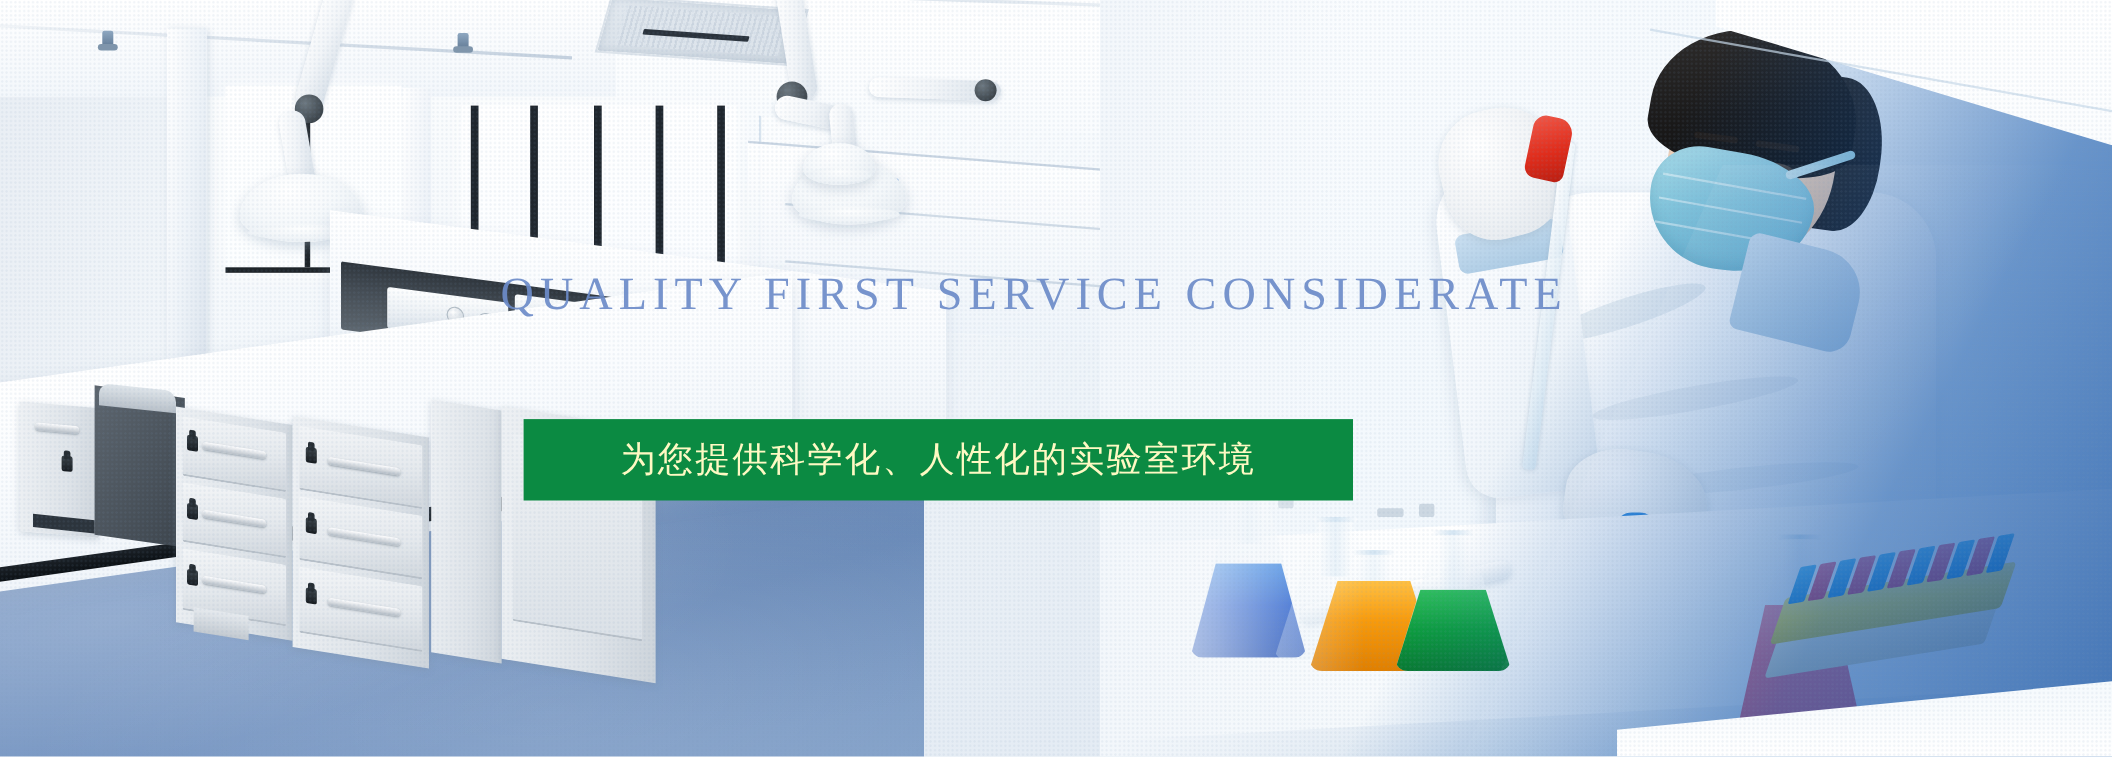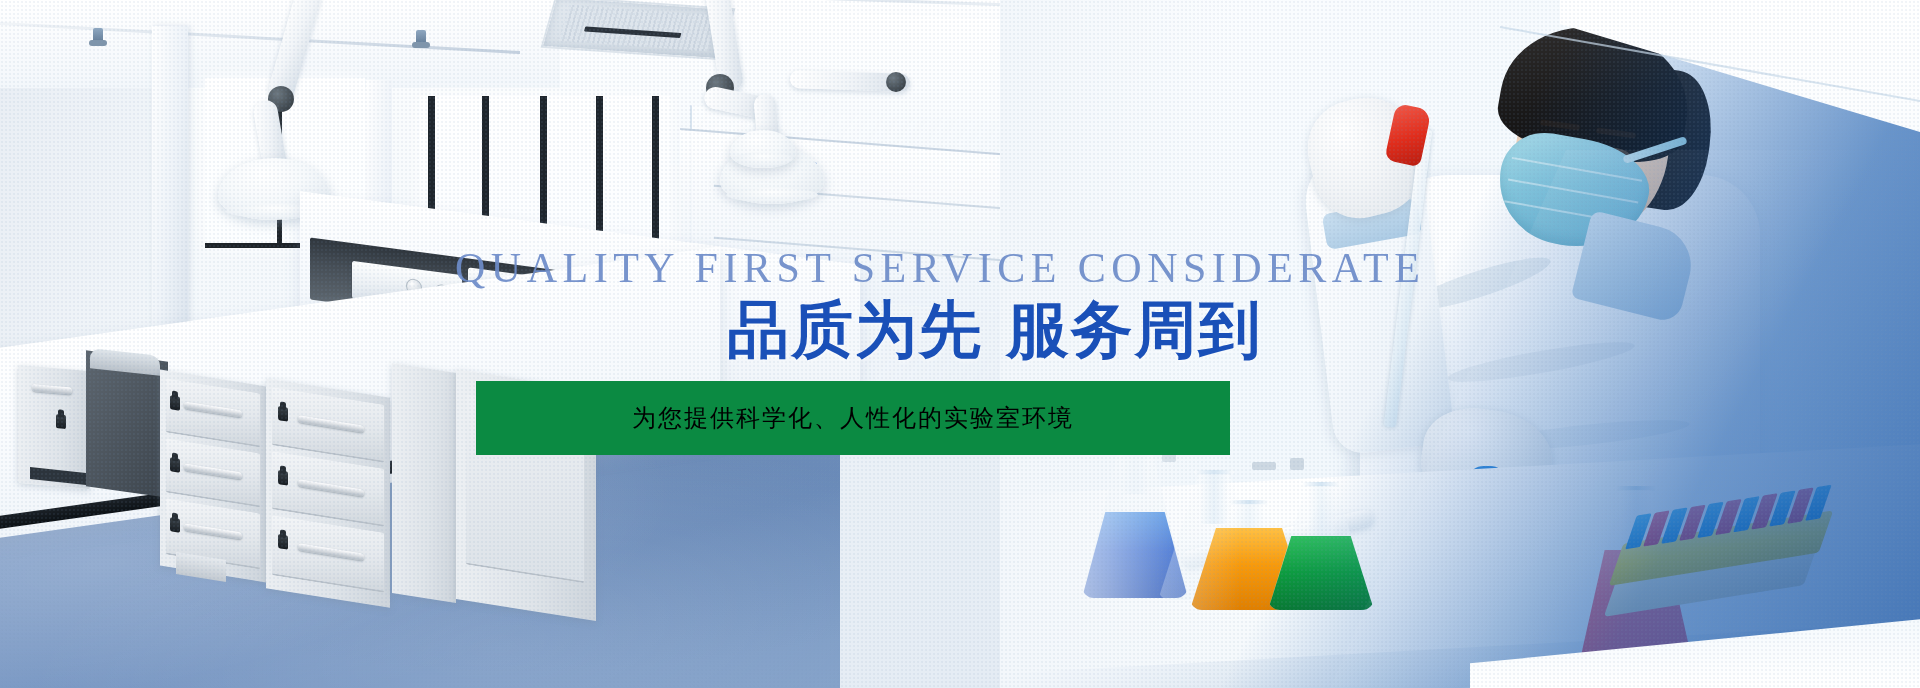--- a/index.html
+++ b/index.html
@@ -518,23 +518,23 @@
     text-shadow: 0 2px 4px rgba(255,255,255,.55);
   }
   .subbar {
     position: absolute; left: 476px; top: 381px;
     width: 754px; height: 74px;
     background: #0b8a42;
     display: flex; align-items: center; justify-content: center;
   }
   .subbar-text {
     font-family: "DejaVu Sans", "Liberation Sans", sans-serif;
-    font-size: 24px;
+    font-size: 32px;
     letter-spacing: 2px;
-    color: #000000;
+    color: #fef9c3;
     white-space: nowrap;
     text-align: right;
   }
 </style>
 </head>
 <body>
 
 <div class="banner">
 
   <div class="room">
@@ -768,19 +768,18 @@
 
   <div class="blue-diag"></div>
   <div class="blue-diag2"></div>
   <div class="white-wedge"></div>
   <div class="white-wedge-b"></div>
   <div class="seam"></div>
   <div class="halftone"></div>
 
   <div class="text-layer">
     <div class="eyebrow">QUALITY FIRST SERVICE CONSIDERATE</div>
-    <div class="headline">品质为先 服务周到</div>
     <div class="subbar">
       <span class="subbar-text">为您提供科学化、人性化的实验室环境</span>
     </div>
   </div>
 
 </div>
 
 </body></html>

